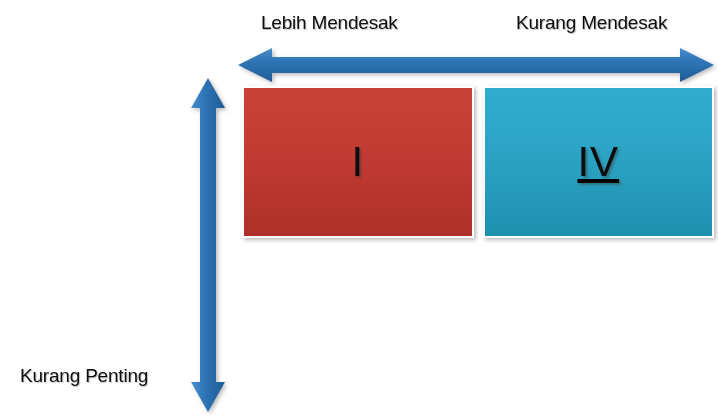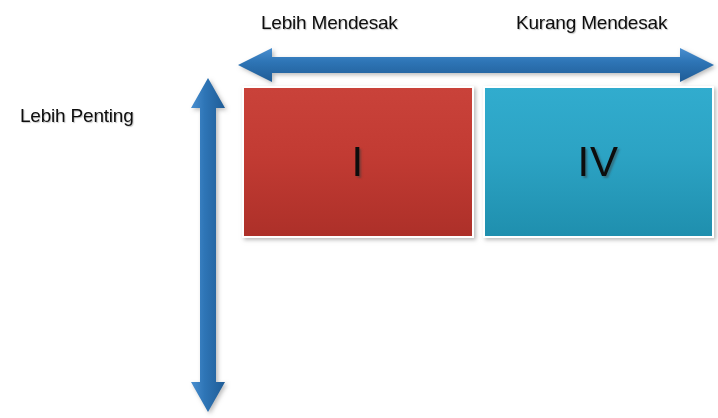--- a/index.html
+++ b/index.html
@@ -106,33 +106,34 @@
     background: linear-gradient(to bottom, #c9423a 0%, #c23b33 45%, #ad3029 100%);
   }
   #quadrant-2 {
     background: linear-gradient(to bottom, #f59030 0%, #f08322 45%, #e0720f 100%);
   }
   #quadrant-3 {
     background: linear-gradient(to bottom, #96bd4c 0%, #8cb63c 45%, #79a32b 100%);
   }
   #quadrant-4 {
     background: linear-gradient(to bottom, #31acce 0%, #2ca3c4 45%, #1f8fae 100%);
+    text-decoration: underline;
   }
 </style>
 </head>
 <body>
 
 <div id="canvas">
 
   <div class="axis-label" id="label-kurang-mendesak">Kurang Mendesak</div>
 
   <div class="axis-label" id="label-lebih-mendesak">Lebih Mendesak</div>
 
-  <div class="axis-label" id="label-lebih-penting">Lebih Penting</div>
 
+  <div class="axis-label" id="label-kurang-penting">Kurang Penting</div>
 
   <svg class="arrow" id="arrow-horizontal" viewBox="0 0 476 38" preserveAspectRatio="none">
     <defs>
       <linearGradient id="gradH" x1="0" y1="0" x2="0" y2="1">
         <stop offset="0%" stop-color="#4a8fd0"></stop>
         <stop offset="40%" stop-color="#2E75B6"></stop>
         <stop offset="100%" stop-color="#1f5c96"></stop>
       </linearGradient>
     </defs>
     <polygon points="0,19 34,2 34,11 442,11 442,2 476,19 442,36 442,27 34,27 34,36" fill="url(#gradH)"></polygon>

